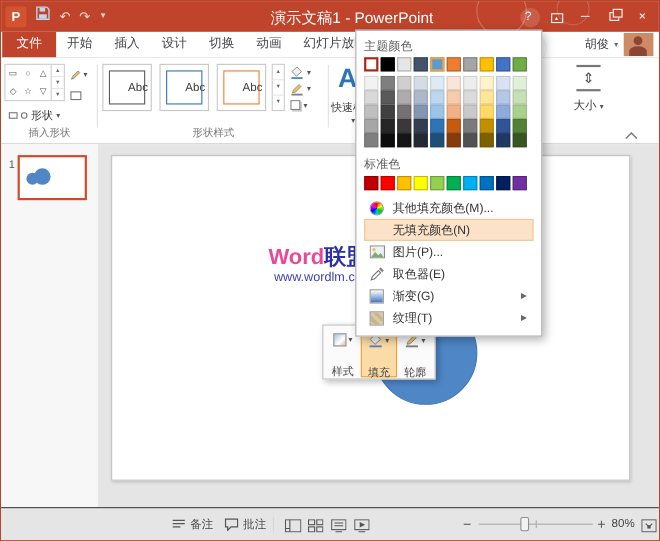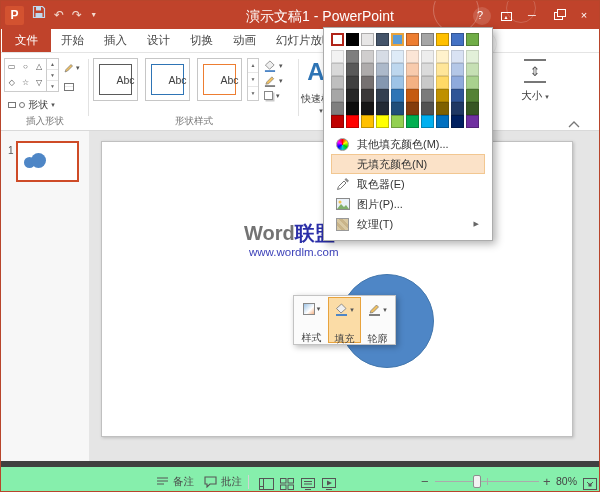--- a/index.html
+++ b/index.html
@@ -114,21 +114,21 @@
   .mitems { margin-top:6px; }
   .menu-item { height:20px; display:flex; align-items:center; padding:0 3px; font-size:11px; color:#333; border:1px solid transparent; }
   .menu-item.hl { background:#FBE2C8; border:1px solid #F2C791; }
   .mi-icon { width:15px; height:15px; margin-right:7px; display:flex; align-items:center; justify-content:center; flex:0 0 auto; }
   .mi-sub { margin-left:auto; font-size:7px; color:#666; padding-right:2px; }
   .wheel { width:13px; height:13px; border-radius:50%; border:1px solid #999; background:conic-gradient(#F00,#FF0,#0C0,#0CC,#00F,#F0F,#F00); }
   .grad { width:13px; height:13px; border:1px solid #999; background:linear-gradient(180deg,#FFF,#4472C4); }
   .tex { width:13px; height:13px; border:1px solid #999; background:repeating-linear-gradient(45deg,#D9C9A3 0 3px,#C9B489 3px 6px); }
 
   
-  .statusbar { position:absolute; left:0; right:0; bottom:0; height:30px; background:#86efac; border-top:6px solid #404040; }
+  .statusbar { position:absolute; left:0; right:0; bottom:0; height:30px; background:#e5e5e5; border-top:1px solid #404040; }
   .sb-btn { position:absolute; top:0; height:29px; display:flex; align-items:center; gap:4px; font-size:10.5px; color:#4A4A4A; }
   .sb-ico { position:absolute; top:9px; }
   .sb-sep { position:absolute; left:247px; top:8px; width:1px; height:14px; background:#D4D4D4; }
   .sb-zoomglyph { position:absolute; top:0; height:29px; line-height:29px; font-size:13px; color:#555; }
   .sb-track { position:absolute; left:434px; top:14px; width:104px; height:1px; background:#ABABAB; }
   .sb-tick { position:absolute; left:52px; top:-3px; width:1px; height:7px; background:#ABABAB; }
   .sb-thumb { position:absolute; left:472px; top:8px; width:8px; height:13px; background:#F2F2F2; border:1px solid #8E8E8E; border-radius:2px; }
   .sb-zoomtext { position:absolute; left:555px; top:0; height:29px; line-height:29px; font-size:10.5px; color:#444; }
 </style>
 </head>
@@ -169,20 +169,28 @@
     <span class="tabdeco"></span>
     <div class="tabs" id="tabs">
         <div class="tab tab-file">文件</div>
         <div class="tab">开始</div>
         <div class="tab">插入</div>
         <div class="tab">设计</div>
         <div class="tab">切换</div>
         <div class="tab">动画</div>
         <div class="tab">幻灯片放映</div>
       </div>
+    <div class="userarea">
+      <span class="uname">胡俊</span>
+      <span class="ucaret">▾</span>
+      <div class="avatar">
+          <span class="av-head"></span>
+          <span class="av-body"></span>
+        </div>
+    </div>
   </div>
 
   <div class="ribbon">
 
     <div class="rgroup g-insert">
       <div class="shape-gallery">
         <div class="sg-grid" id="shapeGlyphs">
             <span class="sg-glyph">▭</span>
             <span class="sg-glyph">○</span>
             <span class="sg-glyph">△</span>
@@ -288,21 +296,21 @@
     <div class="slidespanel">
       <div class="snum">1</div>
       <div class="thumb">
         <span class="blob" id="blob1" style="left: 6px; top: 14px; width: 11px; height: 11px; background: rgb(78, 134, 198);"></span>
         <span class="blob" id="blob2" style="left: 13px; top: 10px; width: 15px; height: 15px; background: rgb(78, 134, 198);"></span>
       </div>
     </div>
     <div class="canvasarea">
       <div class="slide">
         <div class="brand">
-          <span id="brandRed" style="color: #737373;">Word</span><span id="brandBlue" style="color: rgb(43, 47, 168);">联盟</span>
+          <span id="brandRed" style="color: #ec4899;">Word</span><span id="brandBlue" style="color: rgb(43, 47, 168);">联盟</span>
         </div>
         <div class="slide-url" id="slideUrl" style="color: rgb(58, 63, 184);">www.wordlm.com</div>
         <div class="shape-circle" id="shapeCircle" style="background: rgb(78, 134, 198);"></div>
       </div>
     </div>
   </div>
 
   <div class="minitb" id="miniToolbar">
       <div class="mt-btn">
         <span class="mt-ico">
@@ -327,20 +335,21 @@
             <path d="M2 10 L3 7.5 L8.5 2 L10.5 4 L5 9.5 Z" fill="#F0C060" stroke="#777" stroke-width="0.7"></path>
             <rect x="1" y="11" width="11" height="2" fill="#7F7F7F"></rect>
           </svg>
           <span class="caret">▾</span>
         </span>
         <div class="mt-label">轮廓</div>
       </div>
     </div>
 
   <div class="fillmenu">
+    <div class="mlabel">主题颜色</div>
     <div class="crow" id="themeRow">
         <div class="swatch marked" style="background: rgb(255, 255, 255);"></div>
         <div class="swatch" style="background: rgb(0, 0, 0);"></div>
         <div class="swatch" style="background: rgb(231, 230, 230);"></div>
         <div class="swatch" style="background: rgb(68, 84, 106);"></div>
         <div class="swatch selected" style="background: rgb(91, 155, 213);"></div>
         <div class="swatch" style="background: rgb(237, 125, 49);"></div>
         <div class="swatch" style="background: rgb(165, 165, 165);"></div>
         <div class="swatch" style="background: rgb(255, 192, 0);"></div>
         <div class="swatch" style="background: rgb(68, 114, 196);"></div>
@@ -401,20 +410,21 @@
           <div class="swatch" style="background: rgb(23, 22, 22);"></div>
           <div class="swatch" style="background: rgb(34, 42, 53);"></div>
           <div class="swatch" style="background: rgb(31, 78, 121);"></div>
           <div class="swatch" style="background: rgb(132, 60, 12);"></div>
           <div class="swatch" style="background: rgb(82, 82, 82);"></div>
           <div class="swatch" style="background: rgb(127, 96, 0);"></div>
           <div class="swatch" style="background: rgb(31, 56, 100);"></div>
           <div class="swatch" style="background: rgb(55, 86, 35);"></div>
         </div>
       </div>
+    <div class="mlabel std">标准色</div>
     <div class="crow" id="stdRow">
         <div class="swatch" style="background: rgb(192, 0, 0);"></div>
         <div class="swatch" style="background: rgb(255, 0, 0);"></div>
         <div class="swatch" style="background: rgb(255, 192, 0);"></div>
         <div class="swatch" style="background: rgb(255, 255, 0);"></div>
         <div class="swatch" style="background: rgb(146, 208, 80);"></div>
         <div class="swatch" style="background: rgb(0, 176, 80);"></div>
         <div class="swatch" style="background: rgb(0, 176, 240);"></div>
         <div class="swatch" style="background: rgb(0, 112, 192);"></div>
         <div class="swatch" style="background: rgb(0, 32, 96);"></div>
@@ -426,36 +436,43 @@
             <span class="wheel"></span>
           </span>
           <span class="mi-label">其他填充颜色(M)...</span>
         </div>
         <div class="menu-item hl">
           <span class="mi-icon"></span>
           <span class="mi-label">无填充颜色(N)</span>
         </div>
         <div class="menu-item">
           <span class="mi-icon">
-            <svg width="14" height="14" viewBox="0 0 14 14">
-              <path d="M1.5 12.5 L2.5 9.5 L8 4 L10 6 L4.5 11.5 Z" fill="none" stroke="#777"></path>
-              <path d="M8.5 2.5 l1.6 -1.6 2.9 2.9 -1.6 1.6 z" fill="#888"></path>
-            </svg>
-          </span>
-          <span class="mi-label">取色器(E)</span>
-        </div>
-        <div class="menu-item">
-          <span class="mi-icon">
             <svg width="14" height="12" viewBox="0 0 14 12">
               <rect x="0.5" y="0.5" width="13" height="11" fill="#EAF1F8" stroke="#8A8A8A"></rect>
               <circle cx="4" cy="4" r="1.5" fill="#F2C14E"></circle>
               <path d="M1 11 L5 6 L8 9 L10 7 L13 11 Z" fill="#7FAE6B"></path>
             </svg>
           </span>
           <span class="mi-label">图片(P)...</span>
+        </div>
+        <div class="menu-item">
+          <span class="mi-icon">
+            <svg width="14" height="14" viewBox="0 0 14 14">
+              <path d="M1.5 12.5 L2.5 9.5 L8 4 L10 6 L4.5 11.5 Z" fill="none" stroke="#777"></path>
+              <path d="M8.5 2.5 l1.6 -1.6 2.9 2.9 -1.6 1.6 z" fill="#888"></path>
+            </svg>
+          </span>
+          <span class="mi-label">取色器(E)</span>
+        </div>
+        <div class="menu-item">
+          <span class="mi-icon">
+            <span class="grad"></span>
+          </span>
+          <span class="mi-label">渐变(G)</span>
+          <span class="mi-sub">▶</span>
         </div>
         <div class="menu-item">
           <span class="mi-icon">
             <span class="tex"></span>
           </span>
           <span class="mi-label">纹理(T)</span>
           <span class="mi-sub">▶</span>
         </div>
       </div>
   </div>

